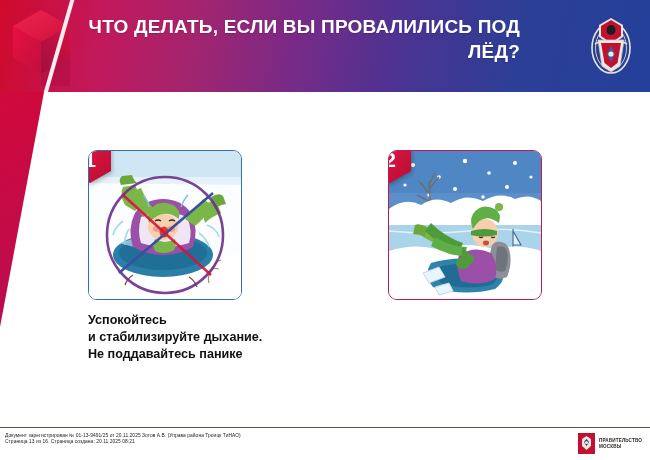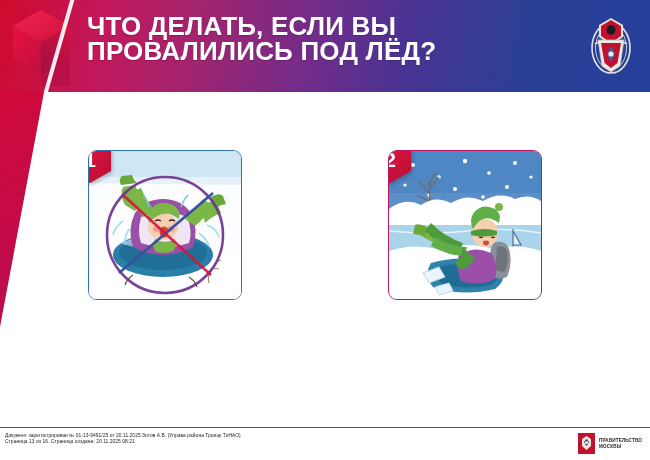--- a/index.html
+++ b/index.html
@@ -16,24 +16,25 @@
     position:absolute;left:0;top:0;width:650px;height:92px;
     background:linear-gradient(100deg,#cf0a2c 0%,#c2185b 16%,#a3246e 30%,#7a2a87 45%,#4a3392 62%,#2b3f96 80%,#24409a 100%);
     overflow:hidden;
   }
   .hdr-cube{position:absolute;left:10px;top:8px;width:74px;height:78px;}
   .hdr-slash{
     position:absolute;left:72px;top:-6px;width:4px;height:112px;
     background:#ffffff;opacity:.92;transform:rotate(16deg);transform-origin:top center;
   }
   .hdr-title{
-    position:absolute;left:87px;top:14px;width:440px;
-    color:#ffffff;font-weight:bold;font-size:26px;line-height:25px;
+    position:absolute;left:80px;top:14px;width:440px;
+    color:#ffffff;font-weight:bold;font-size:19px;line-height:25px;
     letter-spacing:.2px;text-transform:uppercase;
     text-shadow:0 1px 1px rgba(0,0,0,.18);
+    text-align:right;
   }
   .hdr-emblem{position:absolute;right:18px;top:14px;width:42px;height:62px;}
 
   
   .wedge{
     position:absolute;left:0;top:92px;width:130px;height:315px;
     background:linear-gradient(150deg,#d0093a 0%,#c30b49 40%,#b11155 70%,#a3155e 100%);
     clip-path:polygon(0 0, 44px 0, 0 235px);
   }
 
@@ -181,20 +182,23 @@
               <linearGradient id="bg1" x1="0" y1="0" x2="1" y2="1">
                 <stop offset="0" stop-color="#ef1a45"></stop>
                   <stop offset="1" stop-color="#b80c33"></stop>
               </linearGradient>
             </defs>
             <polygon points="21,0 42,12 42,34 21,46 0,34 0,12" fill="url(#bg1)"></polygon>
           </svg>
           <div class="badge-num">1</div>
         </div>
       </div>
+      <div class="caption">Успокойтесь
+и стабилизируйте дыхание.
+Не поддавайтесь панике</div>
     </div>
 
     <div class="card card-2">
       <div class="pic-frame">
         <svg class="pic-svg" viewBox="0 0 152 148" preserveAspectRatio="xMidYMid slice">
           <rect x="0" y="0" width="152" height="148" fill="#5b8fc9"></rect>
           <rect x="0" y="0" width="152" height="42" fill="#4f86c4"></rect>
 
           <g fill="#ffffff">
             <circle cx="24" cy="14" r="2"></circle>

